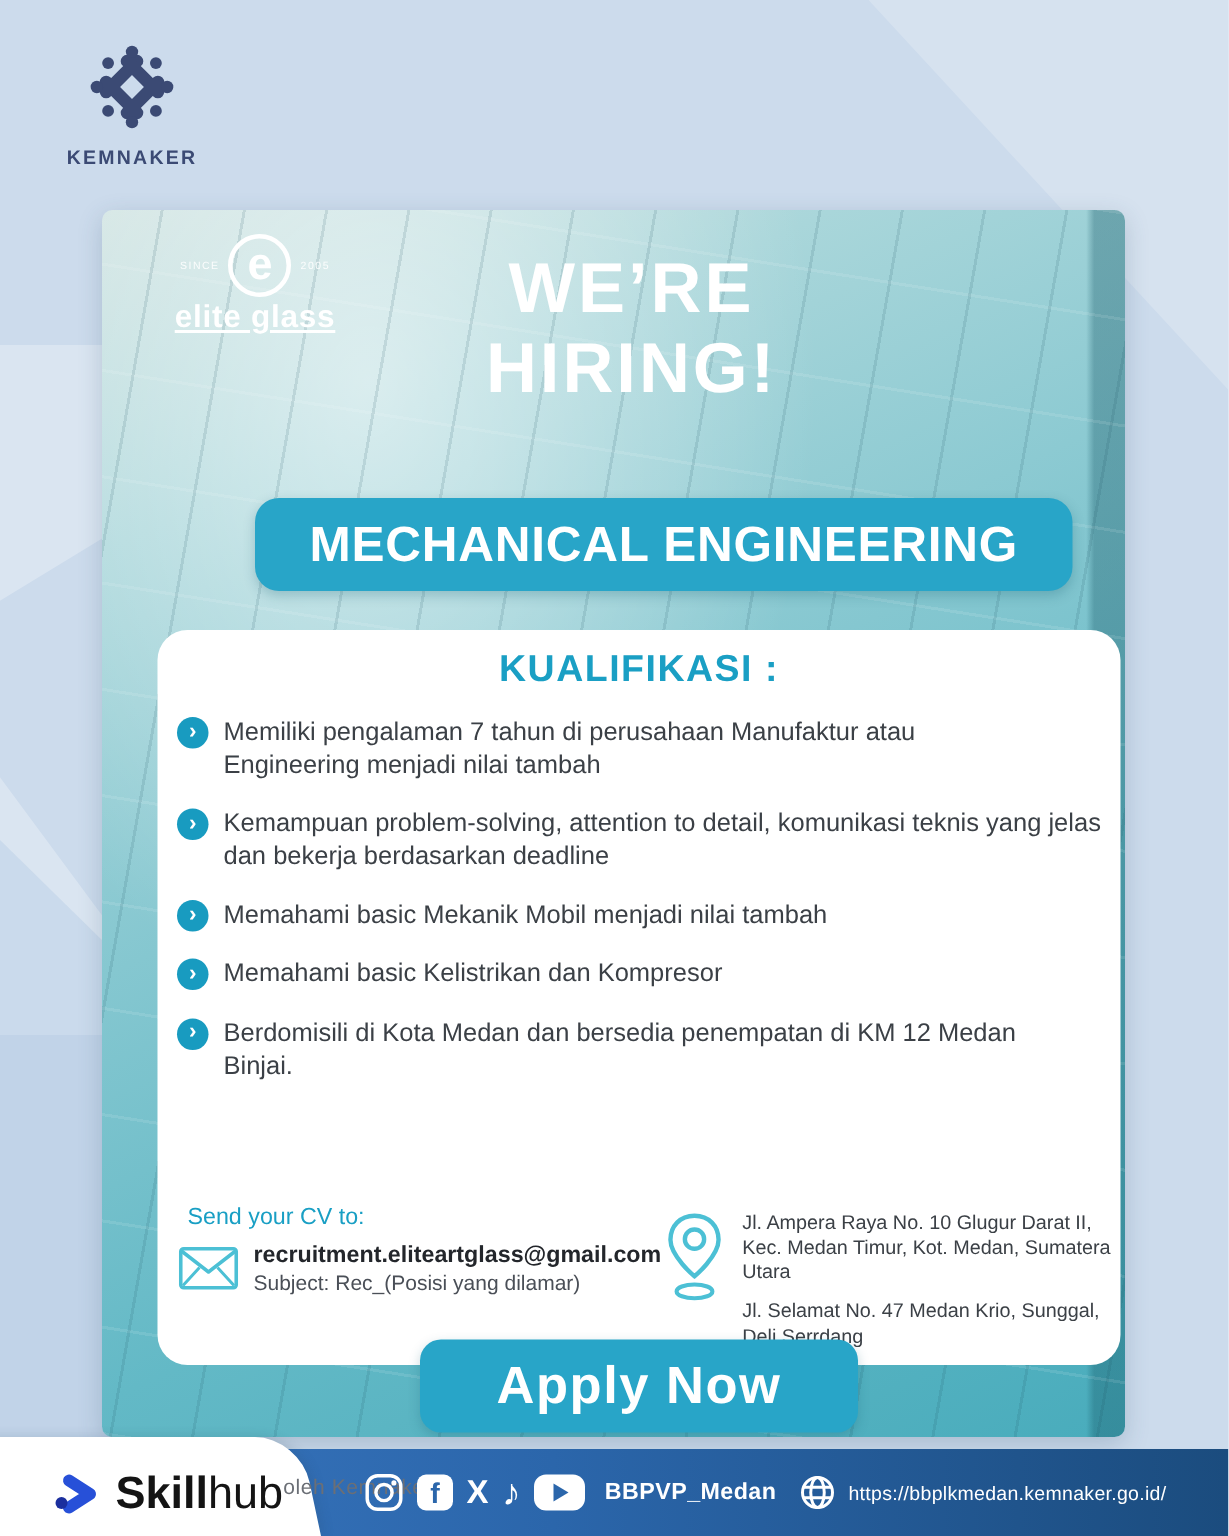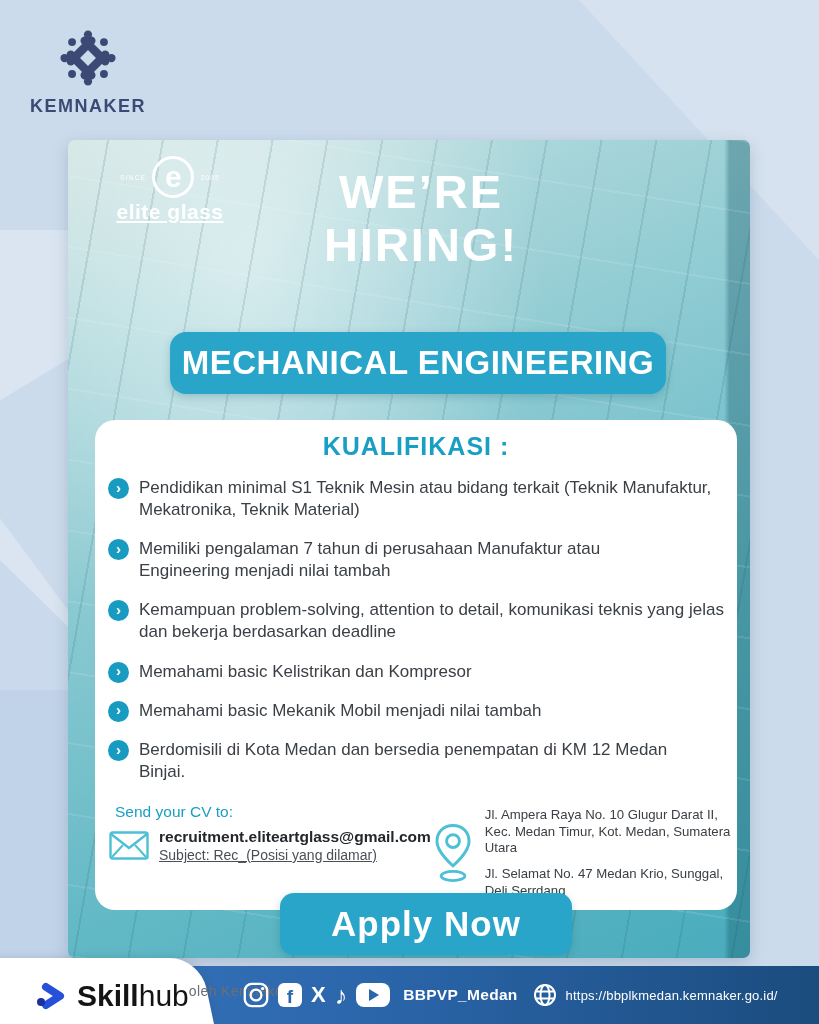--- a/index.html
+++ b/index.html
@@ -12,21 +12,21 @@
   .bg1 { left:-60px; top:230px; width:340px; height:460px; background:rgba(255,255,255,0.28);
          clip-path:polygon(100% 0, 0 45%, 55% 100%, 0 100%, 0 0); }
   .bg2 { left:0; top:560px; width:260px; height:464px; background:rgba(173,197,225,0.35);
          clip-path:polygon(0 0, 100% 55%, 40% 100%, 0 100%); }
   .bg3 { right:0; top:0; width:300px; height:260px; background:rgba(255,255,255,0.20);
          clip-path:polygon(100% 0, 100% 100%, 20% 0); }
 
   
   .kemnaker { position:absolute; left:26px; top:28px; width:124px; text-align:center; }
   .kemnaker svg { width:60px; height:60px; }
-  .kemnaker .label { margin-top:4px; font-size:18px; font-weight:bold; letter-spacing:1.5px;
+  .kemnaker .label { margin-top:4px; font-size:13px; font-weight:bold; letter-spacing:1.5px;
                      color:#3b4a74; }
 
   
   .poster { position:absolute; left:68px; top:140px; width:682px; height:818px;
             border-radius:7px; overflow:hidden; box-shadow:0 5px 16px rgba(50,80,110,0.22);
             background:
               radial-gradient(ellipse at 26% 14%, rgba(255,255,255,0.55), rgba(255,255,255,0) 42%),
               linear-gradient(to right, rgba(0,0,0,0) 96.2%, rgba(18,84,99,0.35) 97%),
               linear-gradient(155deg,#cfe3e1 0%,#a9d6da 20%,#85c7d0 45%,#63b9c6 70%,#49acbc 100%); }
   .poster::before { content:""; position:absolute; inset:-60px;
@@ -43,48 +43,48 @@
                   display:flex; align-items:center; justify-content:center;
                   font-size:30px; font-weight:bold; line-height:1; }
   .eglogo .name { margin-top:2px; font-size:21px; font-weight:600; letter-spacing:0.5px;text-decoration:underline; }
 
   
   .headline { position:absolute; left:12px; top:26px; width:100%; text-align:center;
               color:#fff; font-weight:800; font-size:47px; line-height:1.12;
               letter-spacing:2px; }
 
   
-  .role-banner { position:absolute; left:102px; top:192px; width:496px; height:62px;
+  .role-banner { position:absolute; left:102px; top:192px; width:545px; height:62px;
                  background:#28a5c8; border-radius:16px; display:flex; align-items:center;
                  justify-content:center; color:#fff; font-weight:800; font-size:33px;
                  letter-spacing:0.5px; box-shadow:0 3px 8px rgba(20,90,110,0.25); }
 
   
-  .card { position:absolute; left:27px; top:280px; width:642px; height:490px;
+  .card { position:absolute; left:37px; top:280px; width:642px; height:490px;
           background:#fff; border-radius:20px; overflow:hidden; }
   .card-title { margin-top:12px; text-align:center; color:#1a9fc4; font-weight:800;
                 font-size:25px; letter-spacing:1px; }
   .qual-list { list-style:none; margin-top:16px; }
   .qual-list li { position:relative; padding-left:44px; margin-bottom:17px;
                   font-size:17px; color:#3b4046; line-height:1.3; }
   .chev { position:absolute; left:13px; top:1px; width:21px; height:21px; border-radius:50%;
           background:#189bc0; color:#fff; display:flex; align-items:center; justify-content:center;
           font-size:15px; font-weight:bold; }
   .chev::after { content:"›"; margin-top:-2px; }
   .qline { white-space:nowrap; overflow:visible; }
 
   
   .contact { position:absolute; left:14px; top:383px; right:0; display:flex; }
   .contact-left { width:336px; }
   .send-label { color:#199fc4; font-weight:normal; font-size:15.5px; margin-left:6px; }
   .email-row { display:flex; align-items:flex-start; gap:10px; margin-top:7px; }
   .email-row svg { flex:0 0 auto; margin-top:3px; }
   .email-text { font-weight:bold; font-size:15.5px; color:#23262b; }
-  .subject-text { font-size:14px; color:#4a4f57; margin-top:1px;text-decoration:underline; }
-  .contact-right { display:flex; gap:10px; margin-top:4px;align-items:center; }
+  .subject-text { font-size:14px; color:#4a4f57; margin-top:1px; }
+  .contact-right { display:flex; gap:10px; margin-top:4px; }
   .contact-right svg { flex:0 0 auto; }
   .addr { width:258px; font-size:13.2px; color:#3b4046; line-height:1.26; }
   .addr .a1 { margin-bottom:9px; }
 
   
   .apply-btn { position:absolute; left:212px; top:753px; width:292px; height:62px;
                background:#28a5c8; border:none; border-radius:14px; color:#fff;
                font-family:inherit; font-weight:800; font-size:35px; letter-spacing:1px;
                display:flex; align-items:center; justify-content:center; cursor:pointer;
                box-shadow:0 3px 8px rgba(20,90,110,0.25); }
@@ -165,40 +165,35 @@
       <div>HIRING!</div>
     </div>
 
     <div class="role-banner">MECHANICAL ENGINEERING</div>
 
     <div class="card">
       <div class="card-title">KUALIFIKASI :</div>
       <ul class="qual-list">
         <li>
           <span class="chev"></span>
-          <div class="qline">Pendidikan minimal S1 Teknik Mesin atau bidang terkait (Teknik Manufaktur,</div>
-          <div class="qline">Mekatronika, Teknik Material)</div>
-        </li>
-        <li>
-          <span class="chev"></span>
           <div class="qline">Memiliki pengalaman 7 tahun di perusahaan Manufaktur atau</div>
           <div class="qline">Engineering menjadi nilai tambah</div>
         </li>
         <li>
           <span class="chev"></span>
           <div class="qline">Kemampuan problem-solving, attention to detail, komunikasi teknis yang jelas</div>
           <div class="qline">dan bekerja berdasarkan deadline</div>
         </li>
         <li>
           <span class="chev"></span>
+          <div class="qline">Memahami basic Mekanik Mobil menjadi nilai tambah</div>
+        </li>
+        <li>
+          <span class="chev"></span>
           <div class="qline">Memahami basic Kelistrikan dan Kompresor</div>
-        </li>
-        <li>
-          <span class="chev"></span>
-          <div class="qline">Memahami basic Mekanik Mobil menjadi nilai tambah</div>
         </li>
         <li>
           <span class="chev"></span>
           <div class="qline">Berdomisili di Kota Medan dan bersedia penempatan di KM 12 Medan</div>
           <div class="qline">Binjai.</div>
         </li>
       </ul>
 
       <div class="contact">
         <div class="contact-left">

